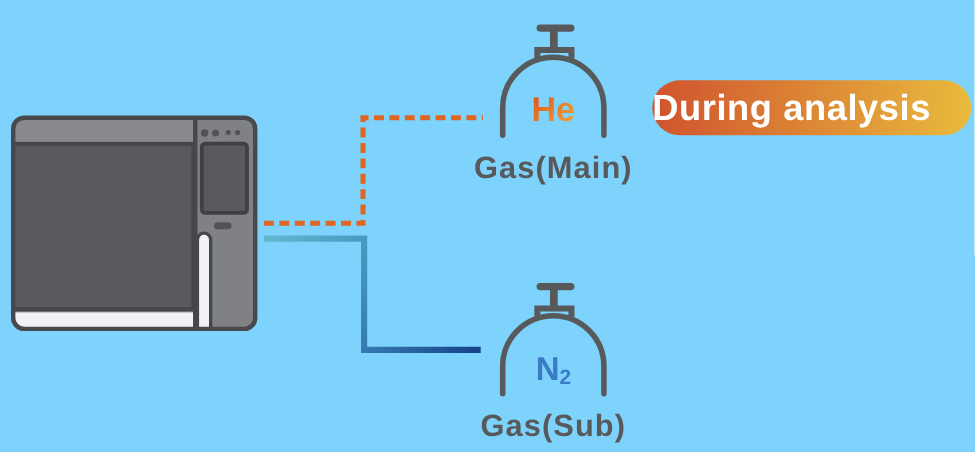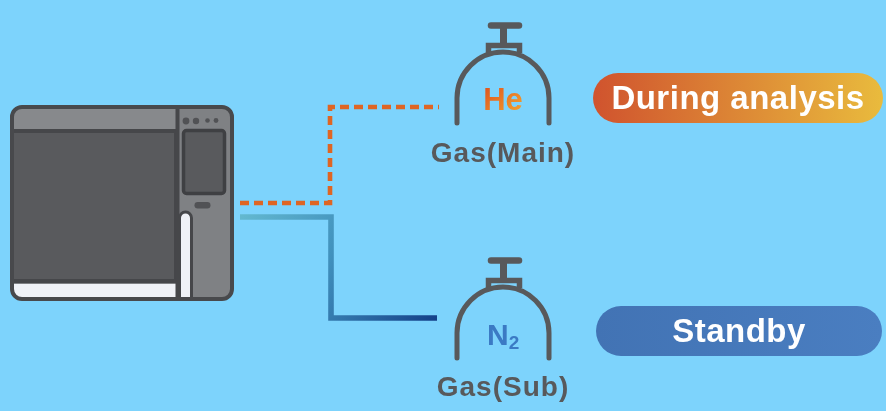--- a/index.html
+++ b/index.html
@@ -18,21 +18,20 @@
   .canvas svg {
     position: absolute;
     left: 0;
     top: 0;
   }
   .badge {
     position: absolute;
     height: 50px;
     line-height: 50px;
     border-radius: 25px;
-    text-align: center;
     color: #ffffff;
     font-size: 33px;
     font-weight: bold;
     letter-spacing: 0.5px;
     white-space: nowrap;
   }
   .badge-analysis {
     left: 593px;
     top: 73px;
     width: 290px;
@@ -102,17 +101,14 @@
       <path d="M488.5,288 V280.5 H519.5 V288" stroke-width="5.5"></path>
       <path d="M457,358 V333 A46,46 0 1 1 549,333 V358" stroke-width="5" stroke-linecap="round"></path>
     </g>
     <text x="487" y="345" font-size="30" font-weight="bold" fill="#3b7ac4"><tspan>N</tspan><tspan dy="4" font-size="19">2</tspan></text>
     <text x="503" y="396" text-anchor="middle" font-size="28" font-weight="bold" letter-spacing="1" fill="#58595b">Gas(Sub)</text>
   </svg>
 
   <div class="badge badge-analysis">
     <span>During analysis</span>
   </div>
-  <div class="badge badge-standby">
-    <span>Standby</span>
-  </div>
 
 </div>
 
 </body></html>

